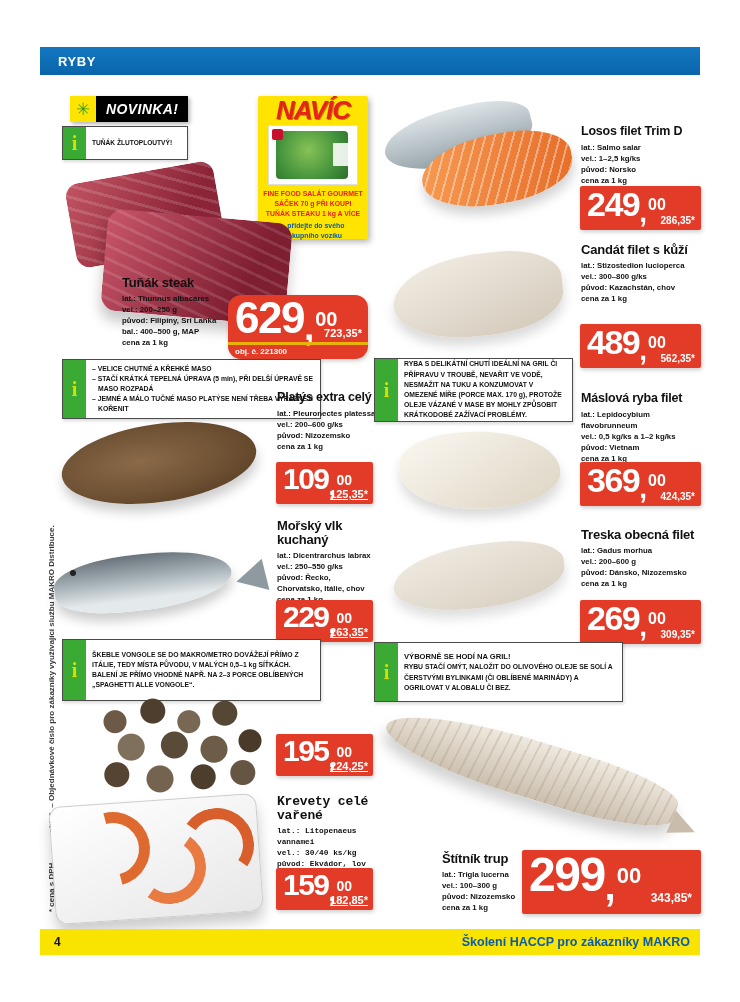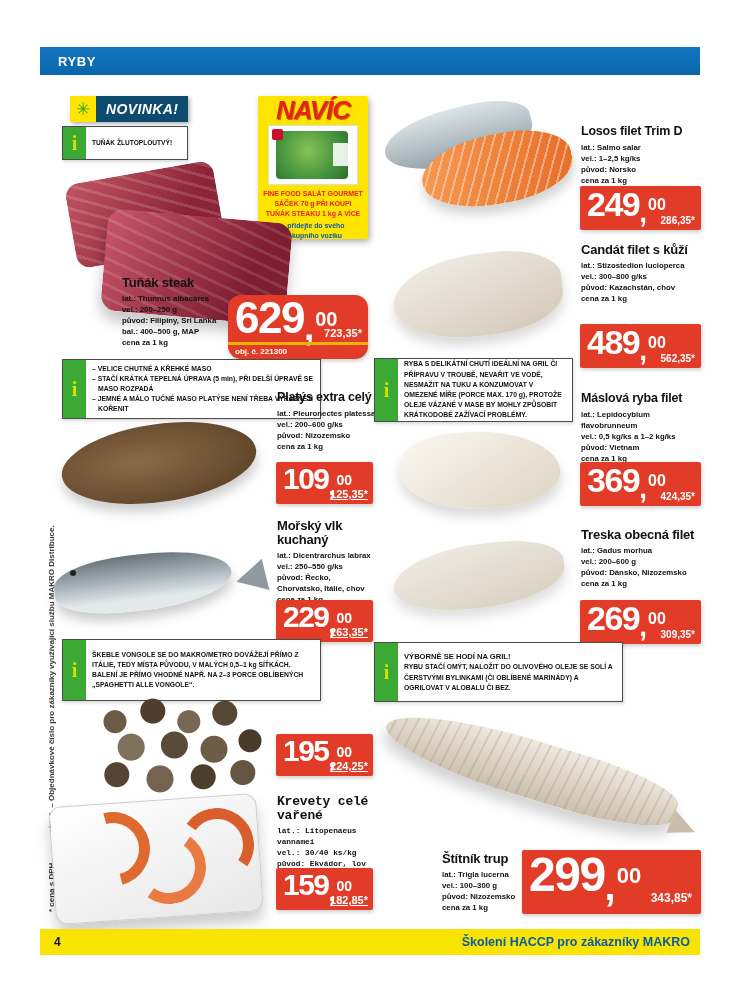--- a/index.html
+++ b/index.html
@@ -16,21 +16,21 @@
   .fbar .ft{font-weight:700;font-size:12.5px;color:#0a5ca8;padding-right:10px;}
 
   
   .vnote{position:absolute;transform:rotate(-90deg);transform-origin:0 0;
          font-size:8px;font-weight:700;color:#3a3a3a;white-space:nowrap;}
 
   
   .novinka{position:absolute;left:70px;top:96px;height:26px;display:flex;box-shadow:2px 2px 4px rgba(0,0,0,.3);}
   .nov-star{width:26px;background:#ffe400;display:flex;align-items:center;justify-content:center;
             color:#2f9e2b;font-size:17px;line-height:1;}
-  .nov-label{background:#0c4a6e;color:#fff;font-weight:700;font-style:italic;font-size:14px;
+  .nov-label{background:#000000;color:#fff;font-weight:700;font-style:italic;font-size:14px;
              display:flex;align-items:center;padding:0 10px;letter-spacing:.4px;}
 
   
   .ibox{position:absolute;background:#fff;border:1px solid #4a4a4a;display:flex;box-shadow:1px 2px 3px rgba(0,0,0,.15);}
   .ib-i{flex:0 0 23px;background:#3aaa35;color:#d9e000;display:flex;align-items:center;justify-content:center;
         font-family:"Liberation Serif", serif;font-weight:700;font-size:20px;}
   .ib-t{padding:3px 6px;font-size:6.8px;font-weight:700;line-height:1.5;color:#111;align-self:center;}
   .ib-t .ln{padding-left:6px;text-indent:-6px;}
   .ib-title{font-size:7.6px;}
 

